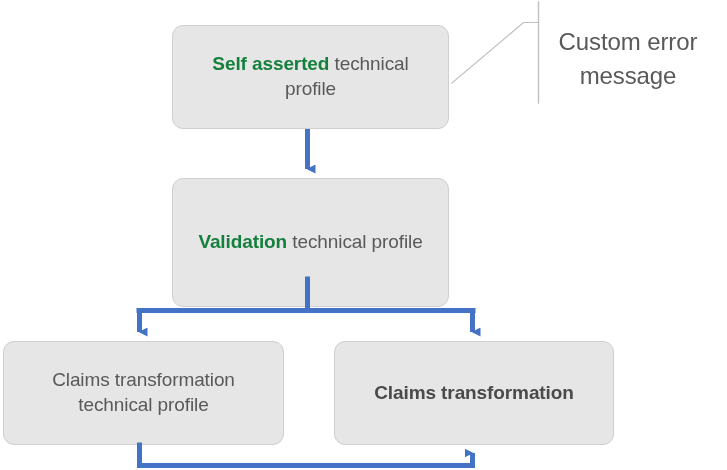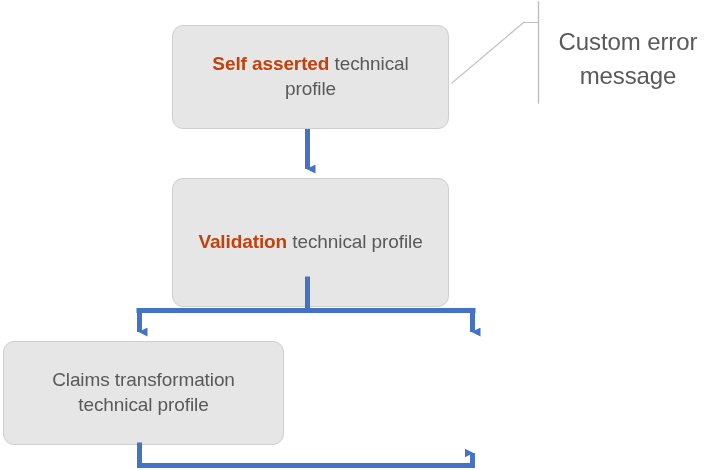--- a/index.html
+++ b/index.html
@@ -34,21 +34,21 @@
     line-height: 1.30;
     padding: 4px 14px;
     letter-spacing: -0.1px;
   }
   .flow-box .lbl {
     display: block;
     width: 100%;
   }
   .flow-box .bold {
     font-weight: bold;
-    color: #c2410c;
+    color: #15803d;
   }
   .flow-box.all-bold {
     font-weight: bold;
     color: #4A4A4A;
   }
 
   
   #box-self-asserted { left: 172px; top: 25px;  width: 277px; height: 104px; }
   #box-validation    { left: 172px; top: 178px; width: 277px; height: 129px; }
   #box-claims-tp     { left: 3px;   top: 341px; width: 281px; height: 104px; }
@@ -121,16 +121,19 @@
   </div>
 
   <div class="flow-box" id="box-validation">
     <span class="lbl"><span class="bold">Validation</span><span> technical profile</span></span>
   </div>
 
   <div class="flow-box" id="box-claims-tp">
     <span class="lbl">Claims transformation technical profile</span>
   </div>
 
+  <div class="flow-box all-bold" id="box-claims-tr">
+    <span class="lbl">Claims transformation</span>
+  </div>
 
   <div id="callout-text">Custom error message</div>
 
 </div>
 
 </body></html>

